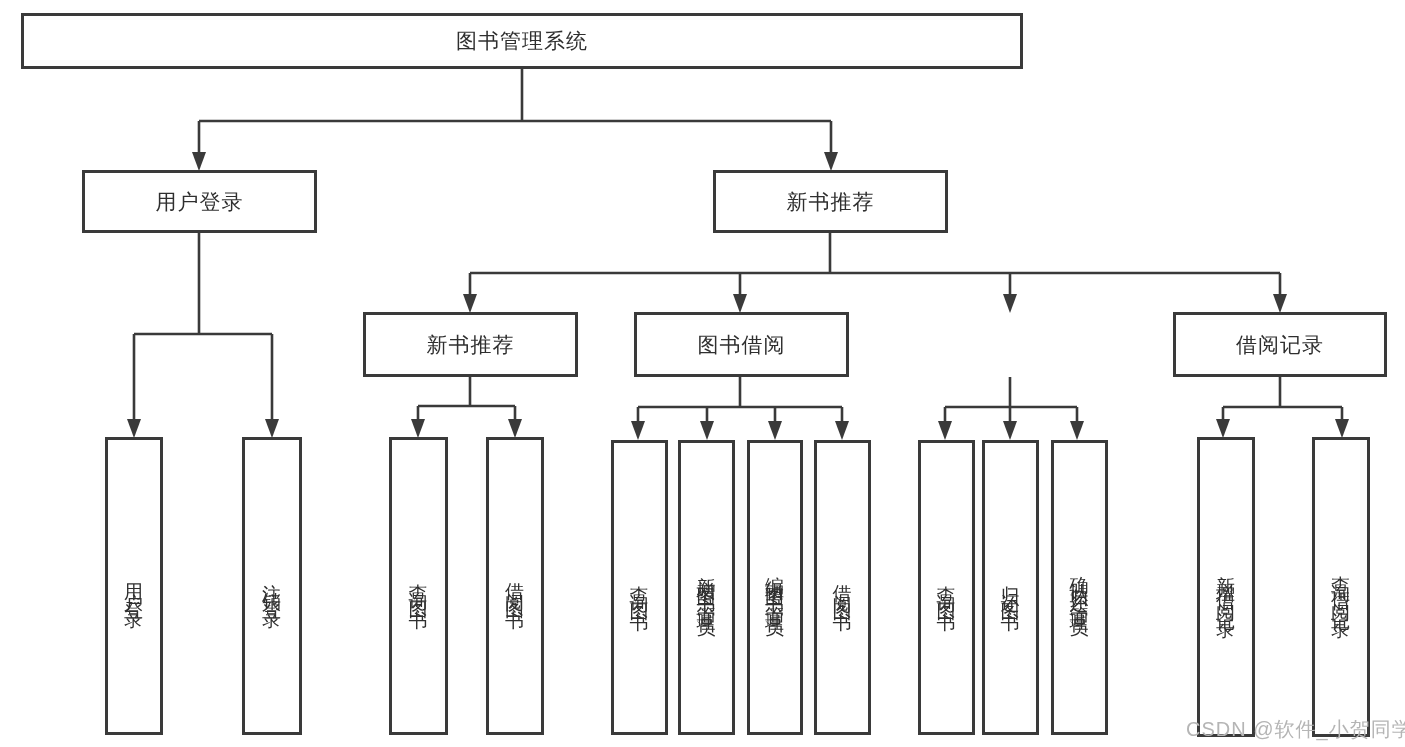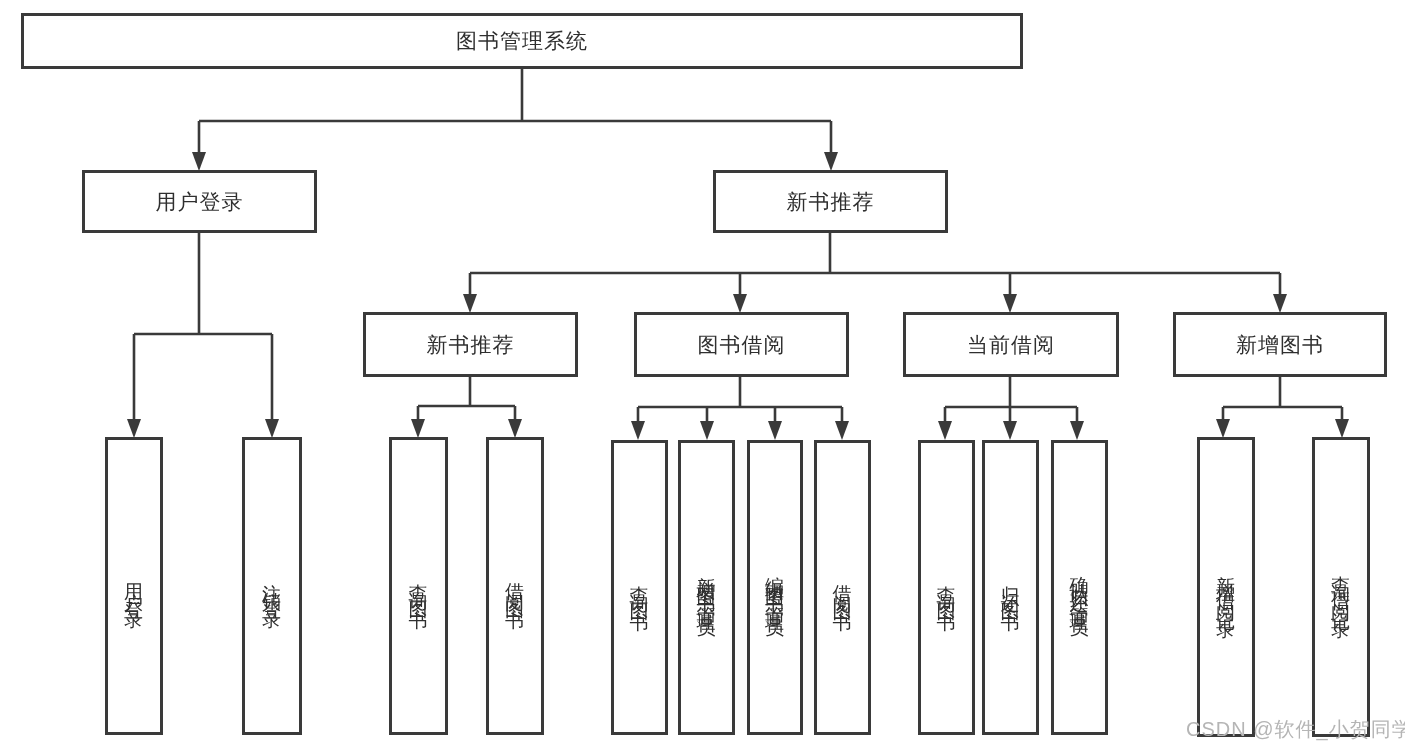--- a/index.html
+++ b/index.html
@@ -102,22 +102,21 @@
     </g>
   </svg>
 
   <div class="box h" style="left:21px;top:13px;width:1002px;height:56px">图书管理系统</div>
 
   <div class="box h" style="left:82px;top:170px;width:235px;height:63px">用户登录</div>
   <div class="box h" style="left:713px;top:170px;width:235px;height:63px">新书推荐</div>
 
   <div class="box h" style="left:634px;top:312px;width:215px;height:65px">图书借阅</div>
   <div class="box h" style="left:363px;top:312px;width:215px;height:65px">新书推荐</div>
-  <div class="box h" style="left:903px;top:312px;width:216px;height:65px">当前借阅</div>
-  <div class="box h" style="left:1173px;top:312px;width:214px;height:65px">新增图书</div>
+  <div class="box h" style="left:1173px;top:312px;width:214px;height:65px">借阅记录</div>
 
   <div class="box v" style="left:105px;top:437px;width:58px;height:298px">用户登录</div>
   <div class="box v" style="left:242px;top:437px;width:60px;height:298px">注销登录</div>
 
   <div class="box v" style="left:389px;top:437px;width:59px;height:298px">查询图书</div>
   <div class="box v" style="left:486px;top:437px;width:58px;height:298px">借阅图书</div>
 
   <div class="box v" style="left:611px;top:440px;width:57px;height:295px">查询图书</div>
   <div class="box v long" style="left:678px;top:440px;width:57px;height:295px">新增图书（管理员）</div>
   <div class="box v long" style="left:747px;top:440px;width:56px;height:295px">编辑图书（管理员）</div>

